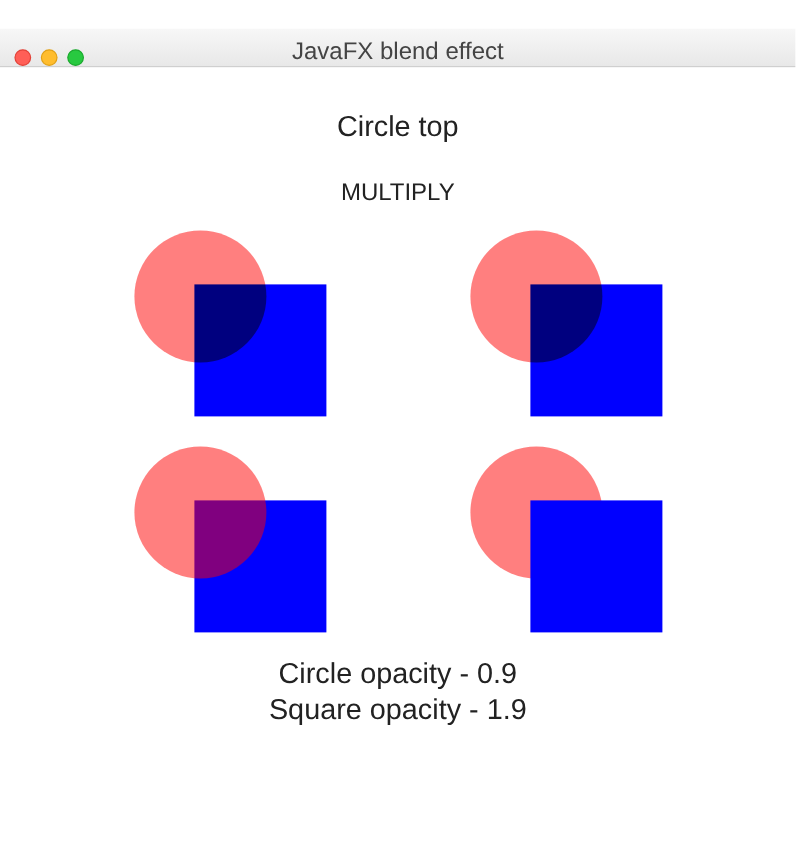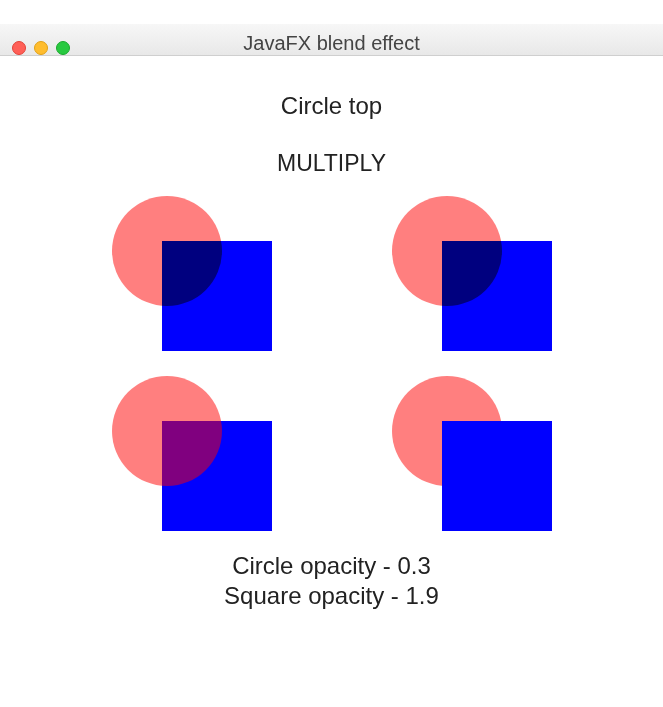--- a/index.html
+++ b/index.html
@@ -41,21 +41,21 @@
       display: flex;
       justify-content: center;
       gap: 120px;
       font-size: 24px;
       color: #222;
       margin-bottom: 30px;
     }
 
     .section-label {
       text-align: center;
-      font-size: 23px;
+      font-size: 20px;
       color: #222;
       margin-top: 10px;
       margin-bottom: 14px;
     }
 
     .grid-row {
       display: flex;
       justify-content: center;
       gap: 80px;
       margin-bottom: 10px;
@@ -129,17 +129,17 @@
       <div class="square"></div>
       <div class="circle"></div>
     </div>
     <div class="cell">
       <div class="circle"></div>
       <div class="square"></div>
     </div>
   </div>
 
   <div class="footer">
-    <div>Circle opacity - 0.3</div>
+    <div>Circle opacity - 0.9</div>
     <div>Square opacity - 1.9</div>
   </div>
 
 </div>
 
 </body></html>

